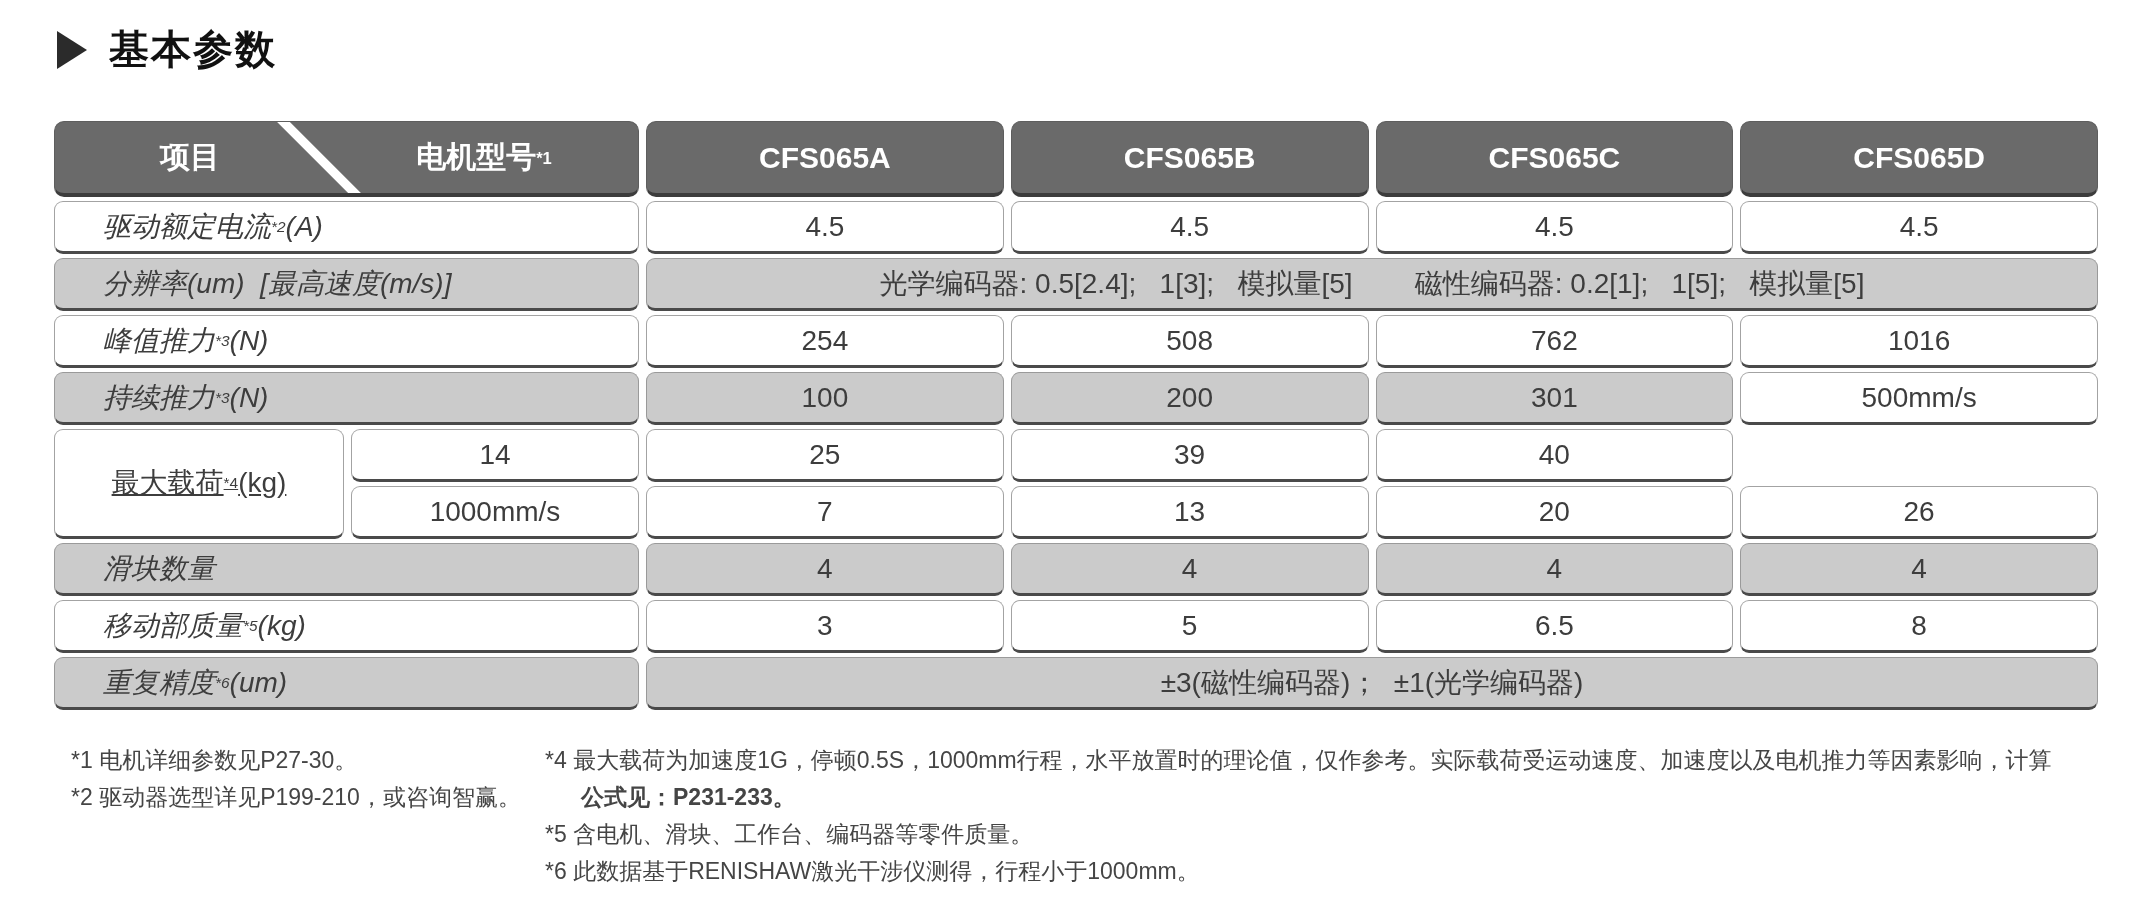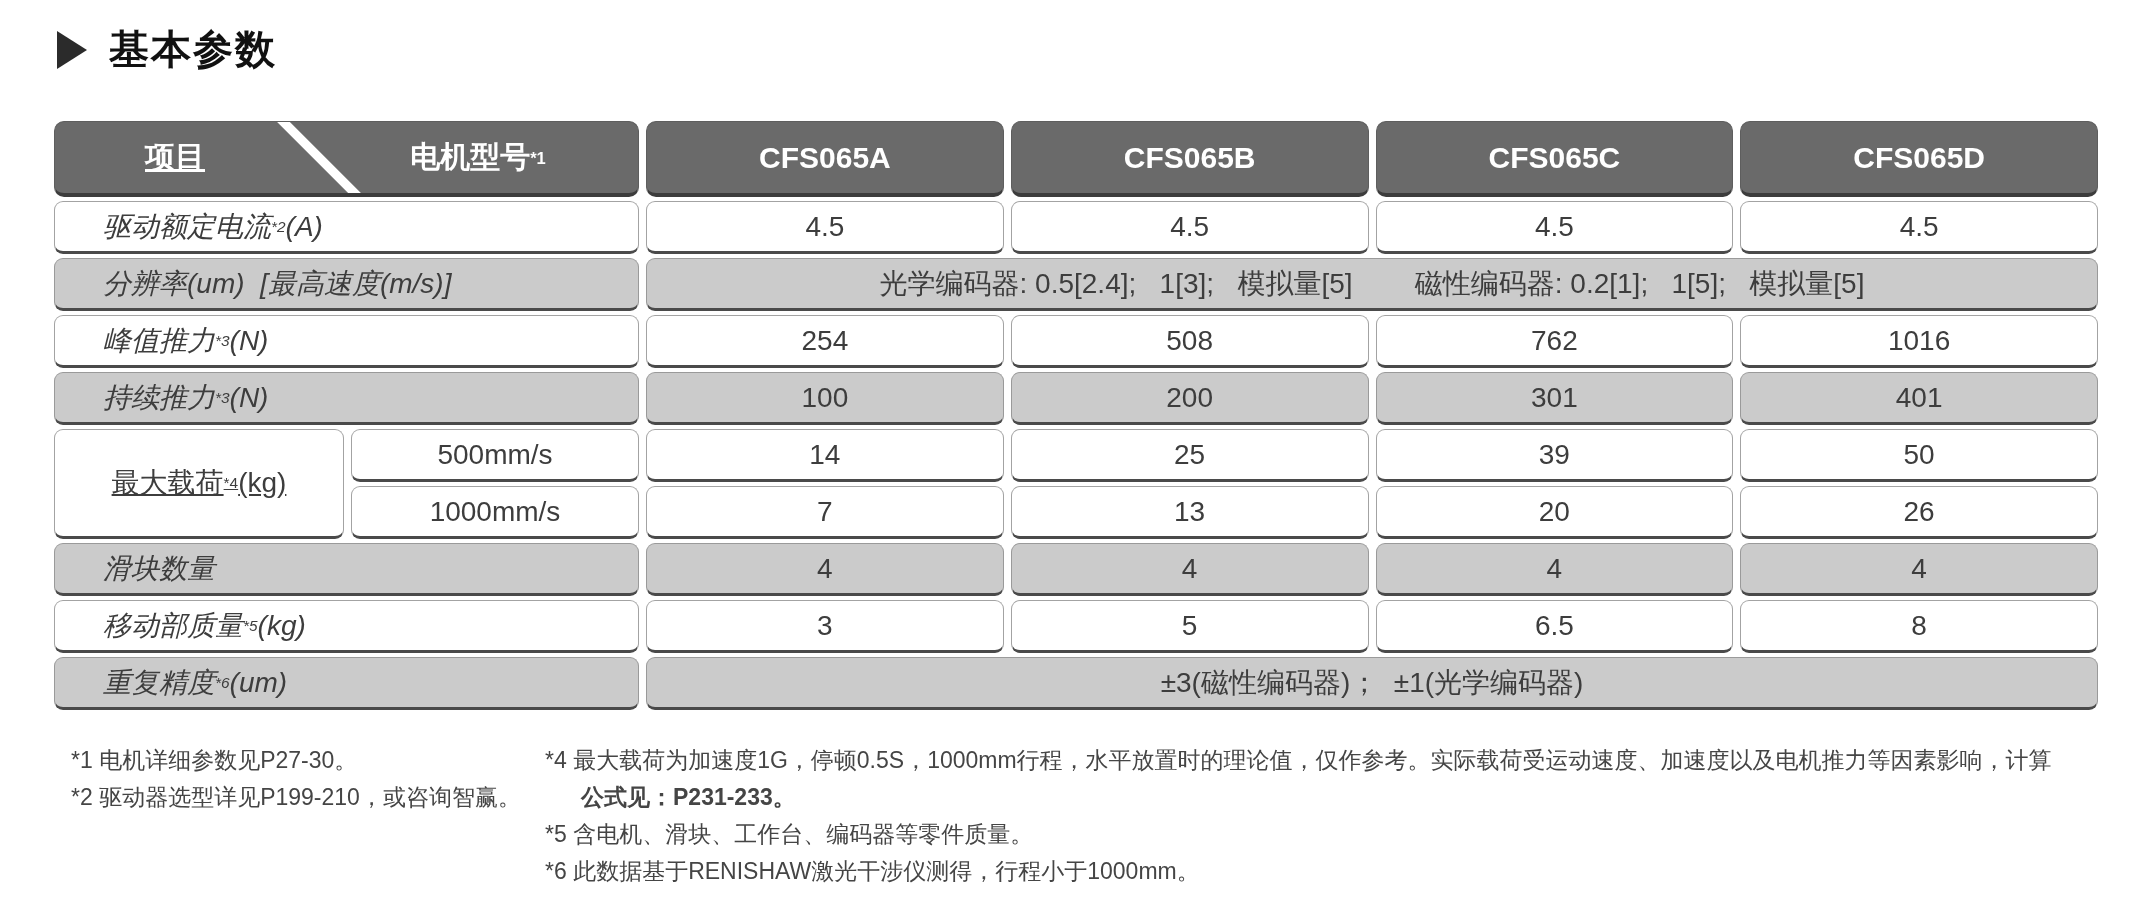--- a/index.html
+++ b/index.html
@@ -26,23 +26,23 @@
   .cell.full-lbl { grid-column:1 / 3;font-style:italic; }
   .cell.span-val { grid-column:3 / 7; }
   sup { font-size:0.55em; line-height:0; }
 
   
   .hdr { background:#6a6a6a; color:#fff; border:1px solid #5e5e5e; border-bottom:4px solid #3c3c3c;
     border-radius:10px; font-size:30px; font-weight:bold; display:flex; align-items:center; justify-content:center; }
   .corner { grid-column:1 / 3; position:relative; overflow:hidden; justify-content:flex-start; }
   .corner .diag { position:absolute; left:262px; top:-22px; width:9px; height:120px;
     background:#ffffff; transform:rotate(-45deg); }
-  .corner .item-lbl { position:absolute; left:0; top:0; width:240px; height:100%;
-    display:flex; align-items:center; justify-content:center;text-decoration:underline; }
-  .corner .motor-lbl { position:absolute; left:278px; top:0; width:290px; height:100%;
+  .corner .item-lbl { position:absolute; left:15px; top:0; width:240px; height:100%;
+    display:flex; align-items:center; justify-content:center; }
+  .corner .motor-lbl { position:absolute; left:284px; top:0; width:290px; height:100%;
     display:flex; align-items:center; justify-content:center; }
 
   
   .maxload-lbl { grid-column:1; grid-row:6 / 8;text-decoration:underline; }
 
   
   .footnotes { position:absolute; top:742px; font-size:23px; color:#454545; line-height:37px; }
   .fn-left { left:57px; width:470px;margin-left:14px; }
   .fn-right { left:545px; width:1580px; }
   .fn-line { white-space:pre-wrap; }
@@ -82,28 +82,27 @@
     <div class="cell lbl full-lbl"><span>峰值推力</span><sup>*3</sup><span>(N)</span></div>
     <div class="cell">254</div>
     <div class="cell">508</div>
     <div class="cell">762</div>
     <div class="cell">1016</div>
 
     <div class="cell lbl full-lbl gray"><span>持续推力</span><sup>*3</sup><span>(N)</span></div>
     <div class="cell gray">100</div>
     <div class="cell gray">200</div>
     <div class="cell gray">301</div>
-    <div class="cell gray">401</div>
 
     <div class="cell maxload-lbl"><span>最大载荷</span><sup>*4</sup><span>(kg)</span></div>
     <div class="cell">500mm/s</div>
     <div class="cell">14</div>
     <div class="cell">25</div>
     <div class="cell">39</div>
-    <div class="cell">50</div>
+    <div class="cell">40</div>
 
     <div class="cell" style="grid-column:2;">1000mm/s</div>
     <div class="cell">7</div>
     <div class="cell">13</div>
     <div class="cell">20</div>
     <div class="cell">26</div>
 
     <div class="cell lbl full-lbl gray"><span>滑块数量</span></div>
     <div class="cell gray">4</div>
     <div class="cell gray">4</div>

